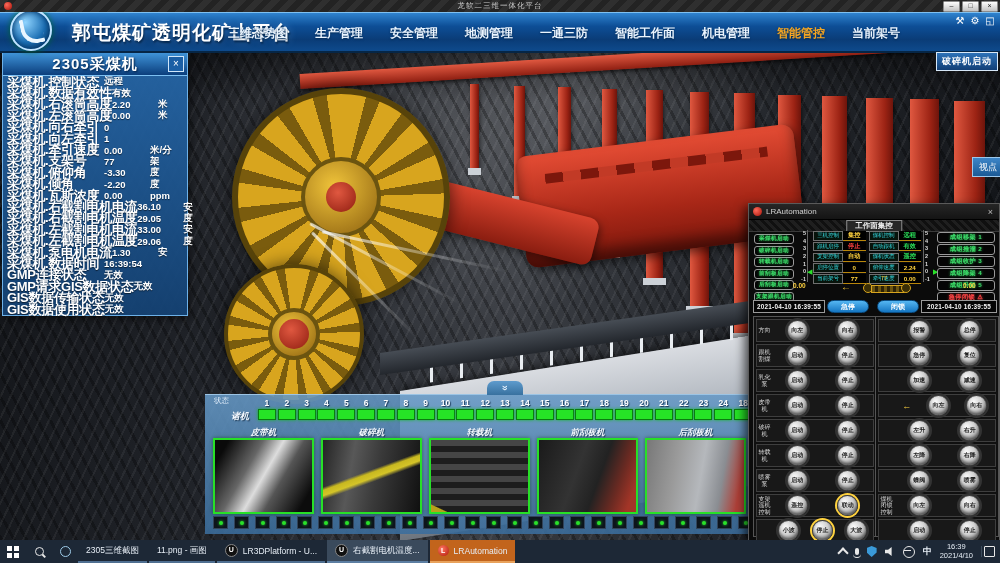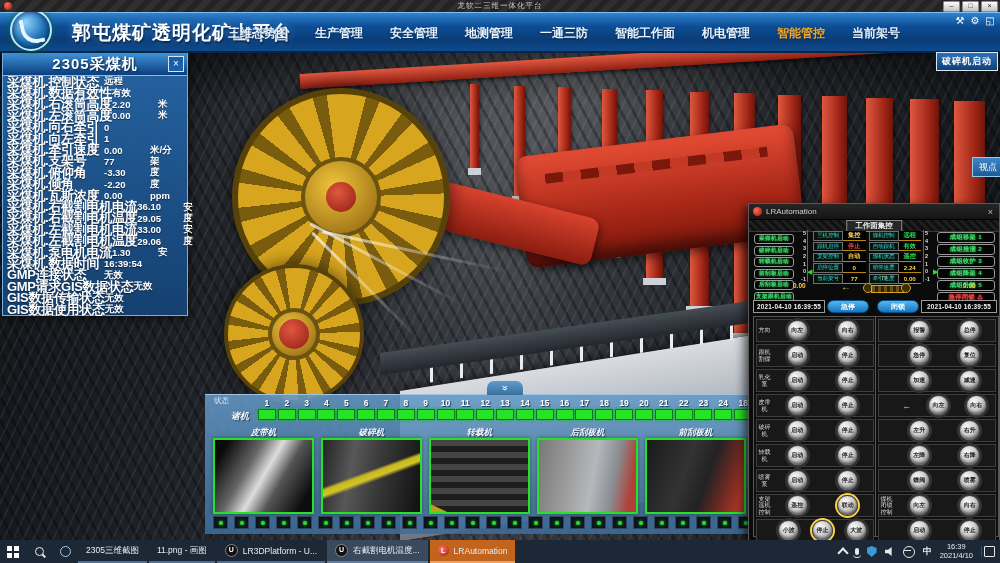--- a/index.html
+++ b/index.html
@@ -525,26 +525,26 @@
           <div class="img"></div>
         </div>
         <div class="thumb cam2">
           <div class="cap">破碎机</div>
           <div class="img"></div>
         </div>
         <div class="thumb cam3">
           <div class="cap">转载机</div>
           <div class="img"></div>
         </div>
+        <div class="thumb cam4">
+          <div class="cap">前刮板机</div>
+          <div class="img"></div>
+        </div>
         <div class="thumb cam5">
           <div class="cap">后刮板机</div>
-          <div class="img"></div>
-        </div>
-        <div class="thumb cam4">
-          <div class="cap">前刮板机</div>
           <div class="img"></div>
         </div>
     </div>
     <div class="mini-row">
         <div class="mini">
           <i></i>
         </div>
         <div class="mini">
           <i></i>
         </div>

